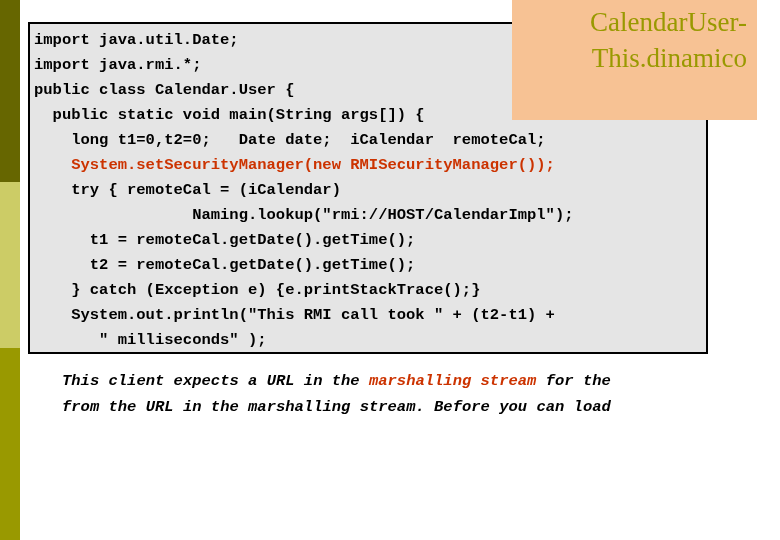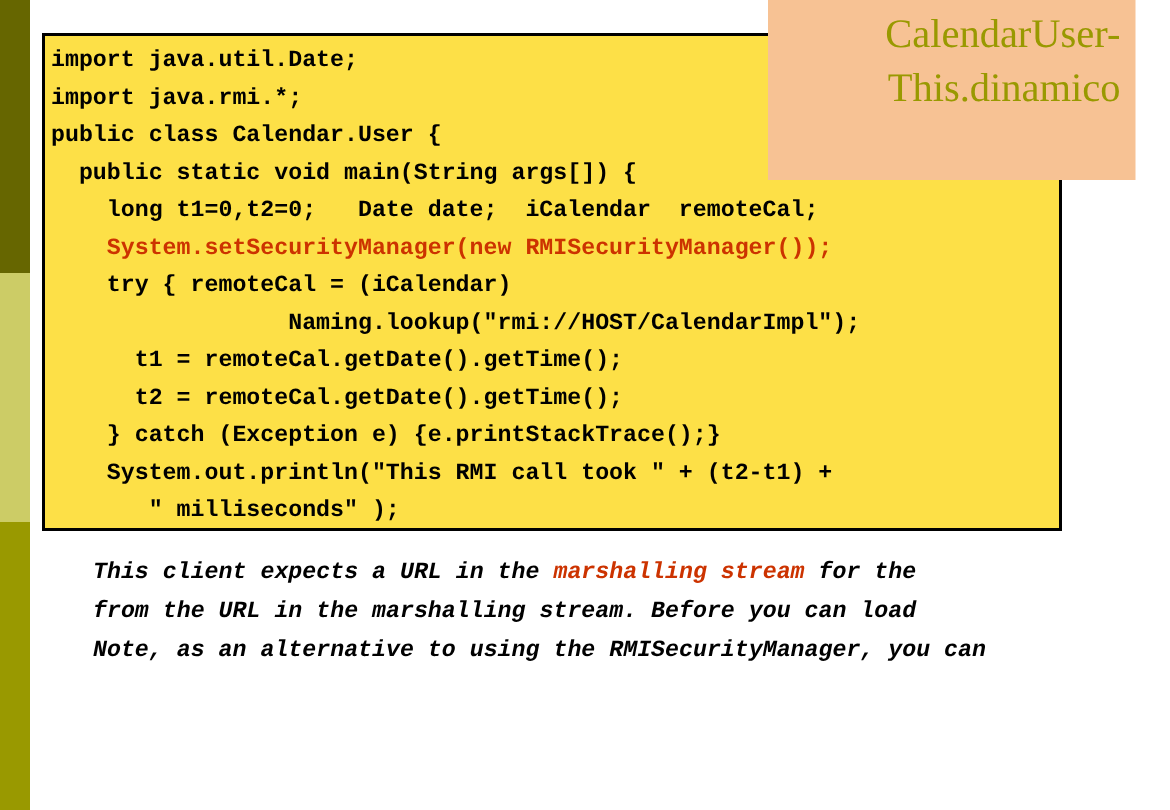--- a/index.html
+++ b/index.html
@@ -106,26 +106,25 @@
 </style>
 </head>
 <body>
 
 <div id="left-bar">
   <div class="seg seg-top" style="background: rgb(102, 102, 0);"></div>
   <div class="seg seg-middle" style="background: rgb(204, 204, 102);"></div>
   <div class="seg seg-bottom" style="background: rgb(153, 153, 0);"></div>
 </div>
 
-<div id="code-box" style="background: #fde047;">
+<div id="code-box" style="background: #e5e5e5;">
   <div id="code-listing"><span class="line">import java.util.Date;</span><span class="line">import java.rmi.*;</span><span class="line">public class Calendar.User {</span><span class="line">  public static void main(String args[]) {</span><span class="line">    long t1=0,t2=0;   Date date;  iCalendar  remoteCal;</span><span class="line hl" style="color: rgb(204, 51, 0);">    System.setSecurityManager(new RMISecurityManager());</span><span class="line">    try { remoteCal = (iCalendar)</span><span class="line">                 Naming.lookup("rmi://HOST/CalendarImpl");</span><span class="line">      t1 = remoteCal.getDate().getTime();</span><span class="line">      t2 = remoteCal.getDate().getTime();</span><span class="line">    } catch (Exception e) {e.printStackTrace();}</span><span class="line">    System.out.println("This RMI call took " + (t2-t1) +</span><span class="line">       " milliseconds" );</span><span class="line">   }</span></div>
 </div>
 
 <div id="title-box" style="background: rgb(247, 194, 148);">
     <span class="title-line">CalendarUser-</span>
     <span class="title-line">This.dinamico</span>
   </div>
 
 <div id="description">
     <span class="desc-line"><span>This client expects a URL in the </span><span class="hl" style="color: rgb(204, 51, 0);">marshalling stream</span><span> for the</span></span>
     <span class="desc-line"><span>from the URL in the marshalling stream. Before you can load</span></span>
-    <span class="desc-line"><span>Note, as an alternative to using the RMISecurityManager, you can</span></span>
   </div>
 
 </body></html>

